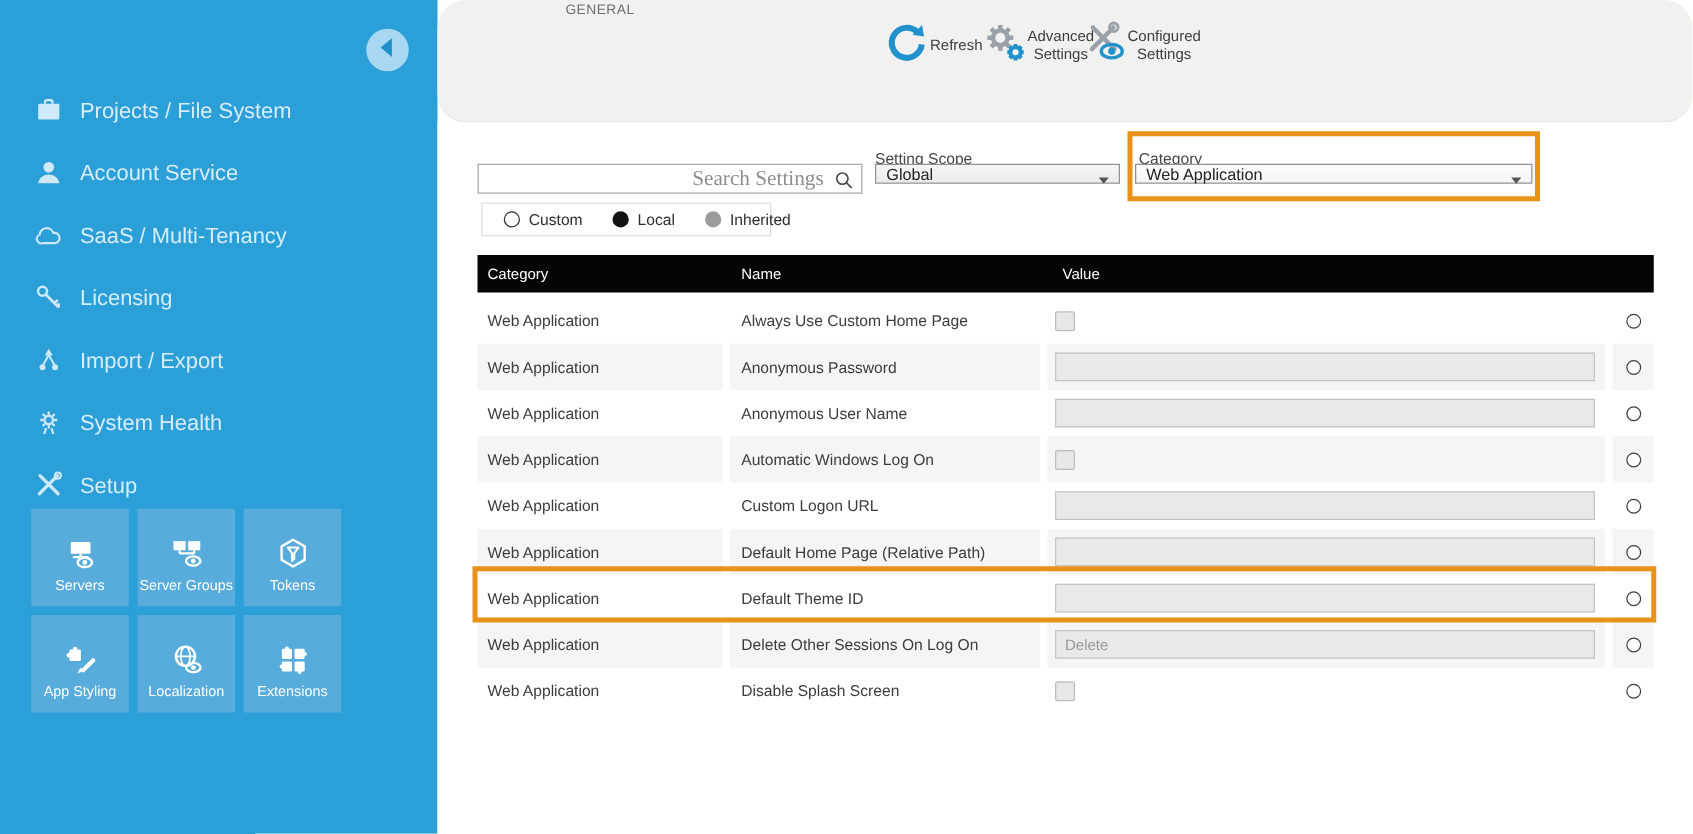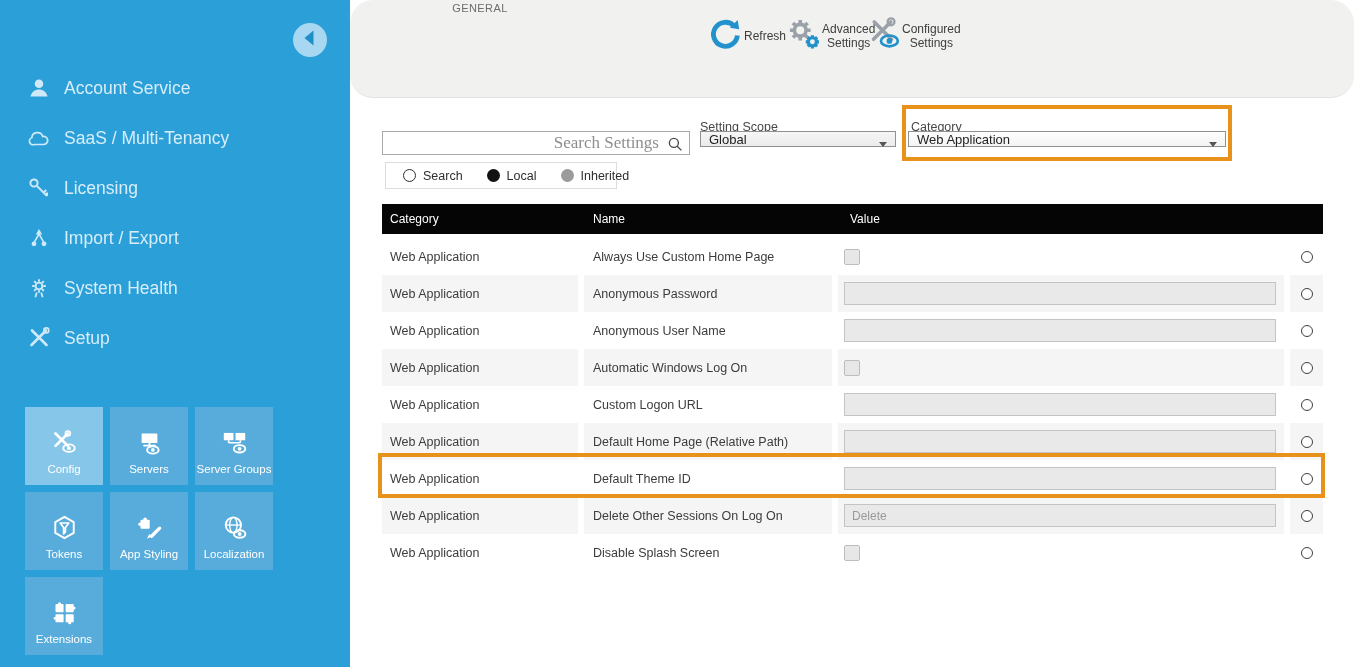--- a/index.html
+++ b/index.html
@@ -88,20 +88,29 @@
     <span>
       <svg width="34" height="34" viewBox="0 0 34 34">
           <path d="M20.5 9.5L11.5 17l9 7.5z" fill="#1F8FCC"></path>
         </svg>
     </span>
   </div>
   <div class="menu" id="menu">
       <div class="menu-item">
         <span class="mi-icon">
           <svg viewBox="0 0 24 24">
+            <path d="M9 7V5.5A1.5 1.5 0 0 1 10.5 4h3A1.5 1.5 0 0 1 15 5.5V7" fill="none" stroke="currentColor" stroke-width="1.8"></path>
+            <rect x="3.5" y="7" width="17" height="12.5" rx="1.2" fill="currentColor"></rect>
+          </svg>
+        </span>
+        <span>Projects / File System</span>
+      </div>
+      <div class="menu-item">
+        <span class="mi-icon">
+          <svg viewBox="0 0 24 24">
             <circle cx="12" cy="7.8" r="4.3" fill="currentColor"></circle>
             <path d="M3.5 20.5c1-4.8 4.5-7 8.5-7s7.5 2.2 8.5 7z" fill="currentColor"></path>
           </svg>
         </span>
         <span>Account Service</span>
       </div>
       <div class="menu-item">
         <span class="mi-icon">
           <svg viewBox="0 0 24 24">
             <path d="M7.3 18.5h9.2a4.1 4.1 0 1 0-.8-8.1 5.6 5.6 0 0 0-10.9 1.3 3.6 3.6 0 0 0 2.5 6.8z" fill="none" stroke="currentColor" stroke-width="1.7"></path>
@@ -145,31 +154,20 @@
         <span class="mi-icon">
           <svg viewBox="0 0 24 24">
             <path d="M5 4.5L19.5 19M19 4.5L4.5 19" fill="none" stroke="currentColor" stroke-width="2.6" stroke-linecap="round"></path>
             <circle cx="19.3" cy="4.4" r="2.5" fill="none" stroke="currentColor" stroke-width="1.6"></circle>
           </svg>
         </span>
         <span>Setup</span>
       </div>
     </div>
   <div class="tiles" id="tiles">
-      <div class="tile selected">
-        <span class="tile-icon">
-          <svg viewBox="0 0 24 24">
-            <path d="M4 4l11 11M15 4L4 15" fill="none" stroke="currentColor" stroke-width="2.4" stroke-linecap="round"></path>
-            <circle cx="15" cy="3.9" r="2.2" fill="none" stroke="currentColor" stroke-width="1.4"></circle>
-            <ellipse cx="16" cy="17" rx="5.1" ry="3.3" fill="none" stroke="currentColor" stroke-width="1.7"></ellipse>
-            <circle cx="16" cy="17" r="1.7" fill="currentColor"></circle>
-          </svg>
-        </span>
-        <span class="tile-label">Config</span>
-      </div>
       <div class="tile">
         <span class="tile-icon">
           <svg viewBox="0 0 24 24">
             <rect x="5" y="4" width="14" height="8.5" rx="0.8" fill="currentColor"></rect>
             <path d="M12 12.5v2.3M6.5 14.8h11" fill="none" stroke="currentColor" stroke-width="1.6"></path>
             <ellipse cx="15" cy="18.6" rx="5.1" ry="3.3" fill="none" stroke="currentColor" stroke-width="1.7"></ellipse>
             <circle cx="15" cy="18.6" r="1.7" fill="currentColor"></circle>
           </svg>
         </span>
         <span class="tile-label">Servers</span>
@@ -300,21 +298,21 @@
   <div class="field-label" style="left:561px">Category</div>
   <div class="combo category">
     <span>Web Application</span>
     <span class="arrow"></span>
   </div>
   <div class="category-highlight"></div>
 
   <div class="legend" id="legend">
       <div class="legend-item">
         <span class="dot open"></span>
-        <span>Search</span>
+        <span>Custom</span>
       </div>
       <div class="legend-item">
         <span class="dot filled-black"></span>
         <span>Local</span>
       </div>
       <div class="legend-item">
         <span class="dot filled-gray"></span>
         <span>Inherited</span>
       </div>
     </div>

